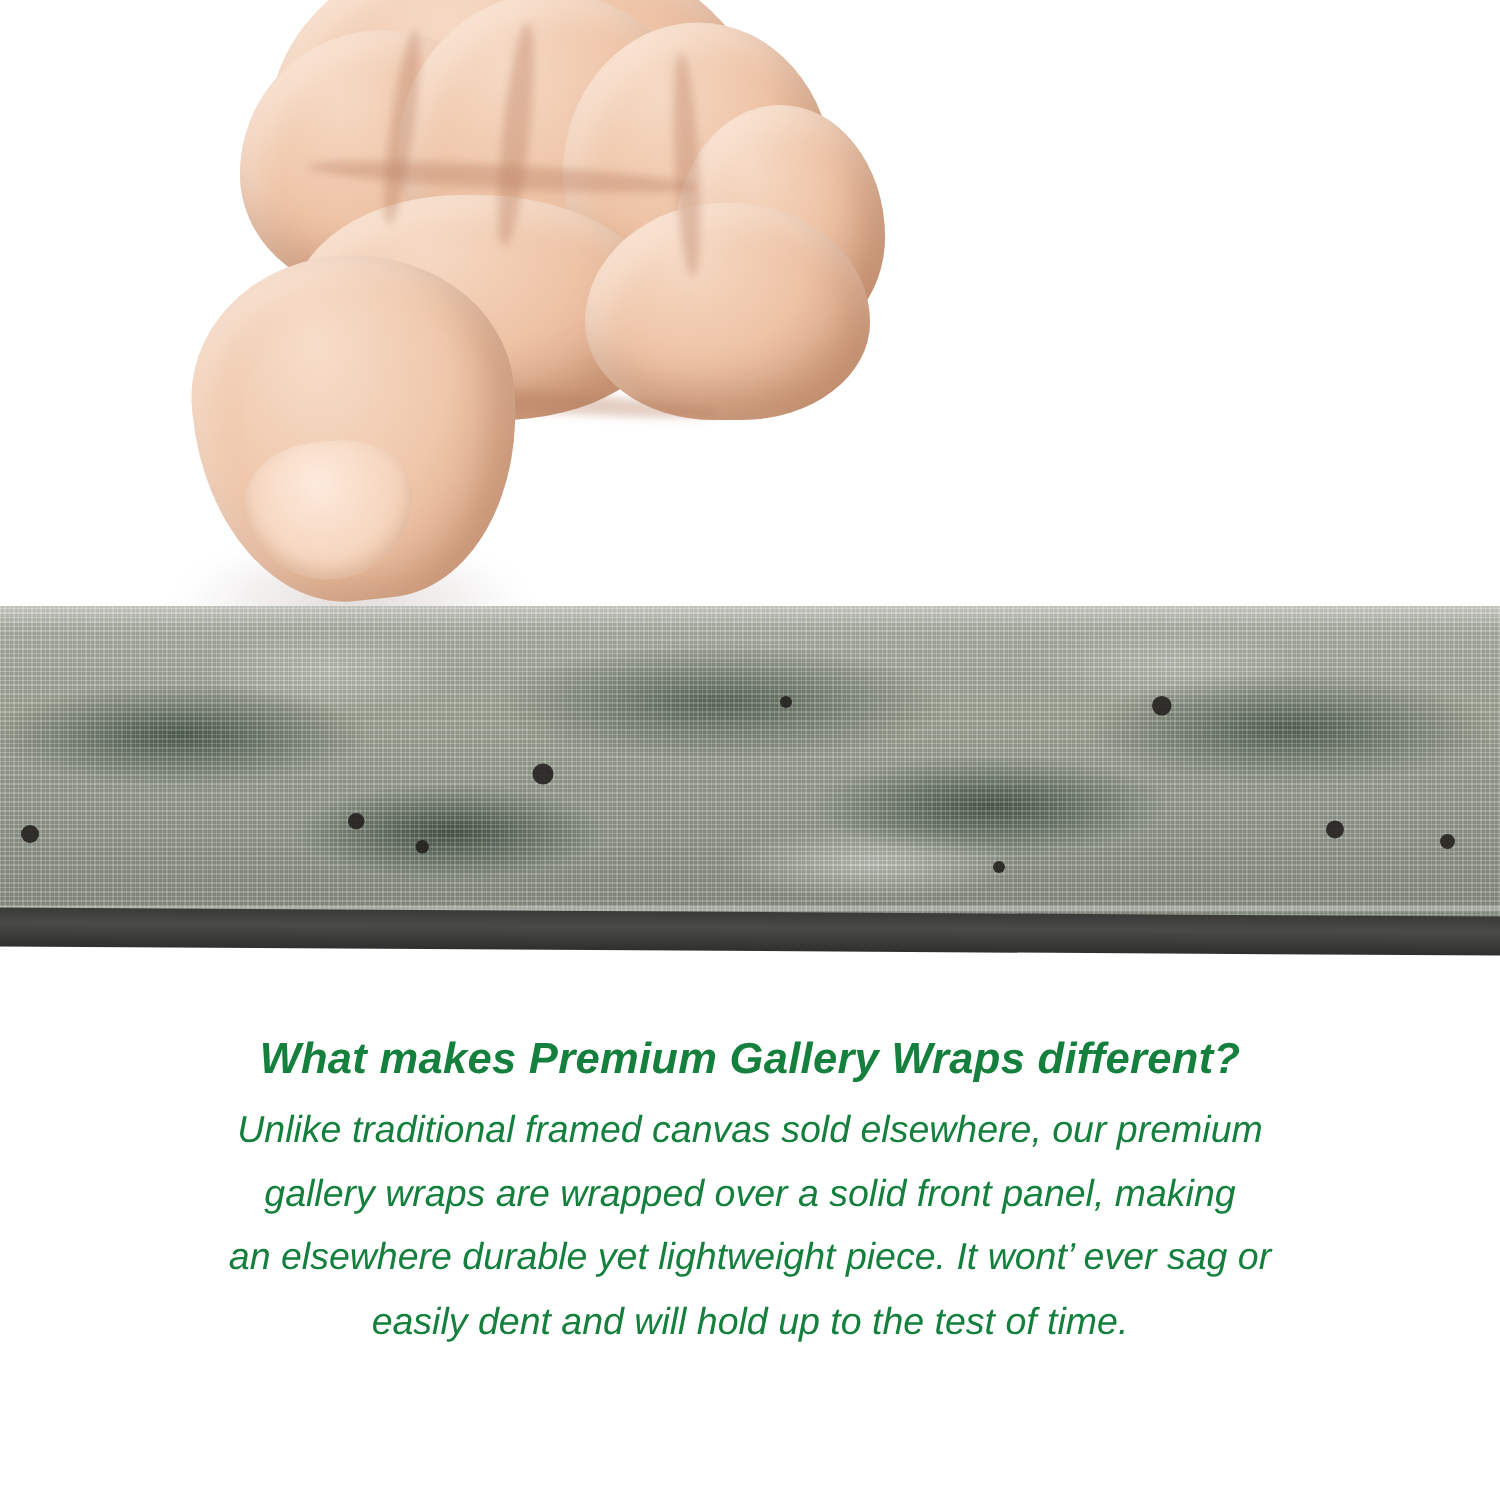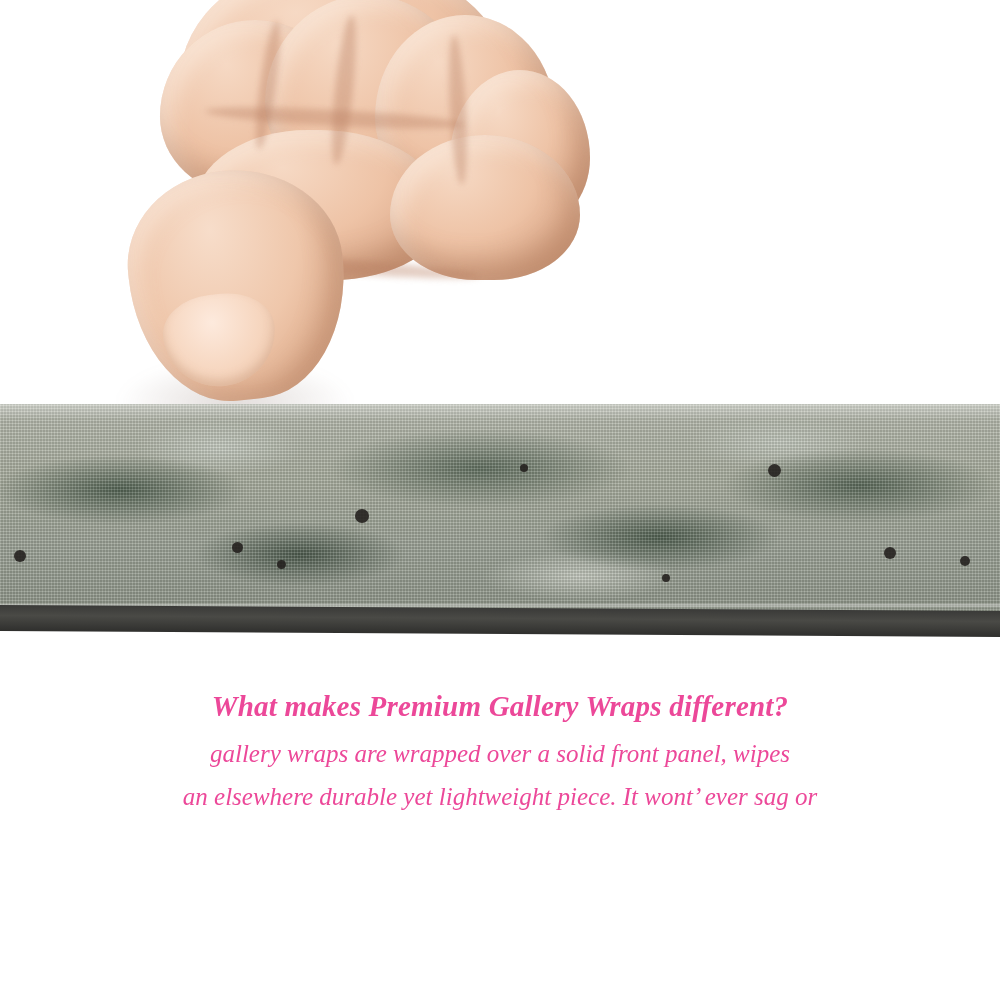--- a/index.html
+++ b/index.html
@@ -201,22 +201,22 @@
     background: linear-gradient(180deg, rgba(255,255,255,0.42), rgba(255,255,255,0));
   }
 
   
   .caption {
     position: absolute;
     left: 0;
     top: 690px;
     width: 1000px;
     text-align: center;
-    color: #ec4899;
-    font-family: Liberation Serif, serif;
+    color: #15803d;
+    font-family: Liberation Sans, sans-serif;
     font-style: italic;
   }
   .caption-heading {
     font-size: 29px;
     font-weight: 700;
     letter-spacing: 0.2px;
     margin-bottom: 14px;
   }
   .caption-body p {
     margin: 0 0 9px 0;
@@ -268,18 +268,20 @@
       <span class="speck" style="left:520px; top:60px;  width:8px;  height:8px;"></span>
     </div>
 
     <div class="canvas-lip-hi"></div>
     <div class="canvas-lip"></div>
   </div>
 
   <div class="caption">
     <div class="caption-heading">What makes Premium Gallery Wraps different?</div>
     <div class="caption-body">
-      <p>gallery wraps are wrapped over a solid front panel, wipes</p>
+      <p>Unlike traditional framed canvas sold elsewhere, our premium</p>
+      <p>gallery wraps are wrapped over a solid front panel, making</p>
       <p>an elsewhere durable yet lightweight piece. It wont’ ever sag or</p>
+      <p>easily dent and will hold up to the test of time.</p>
     </div>
   </div>
 
 </div>
 
 </body></html>

